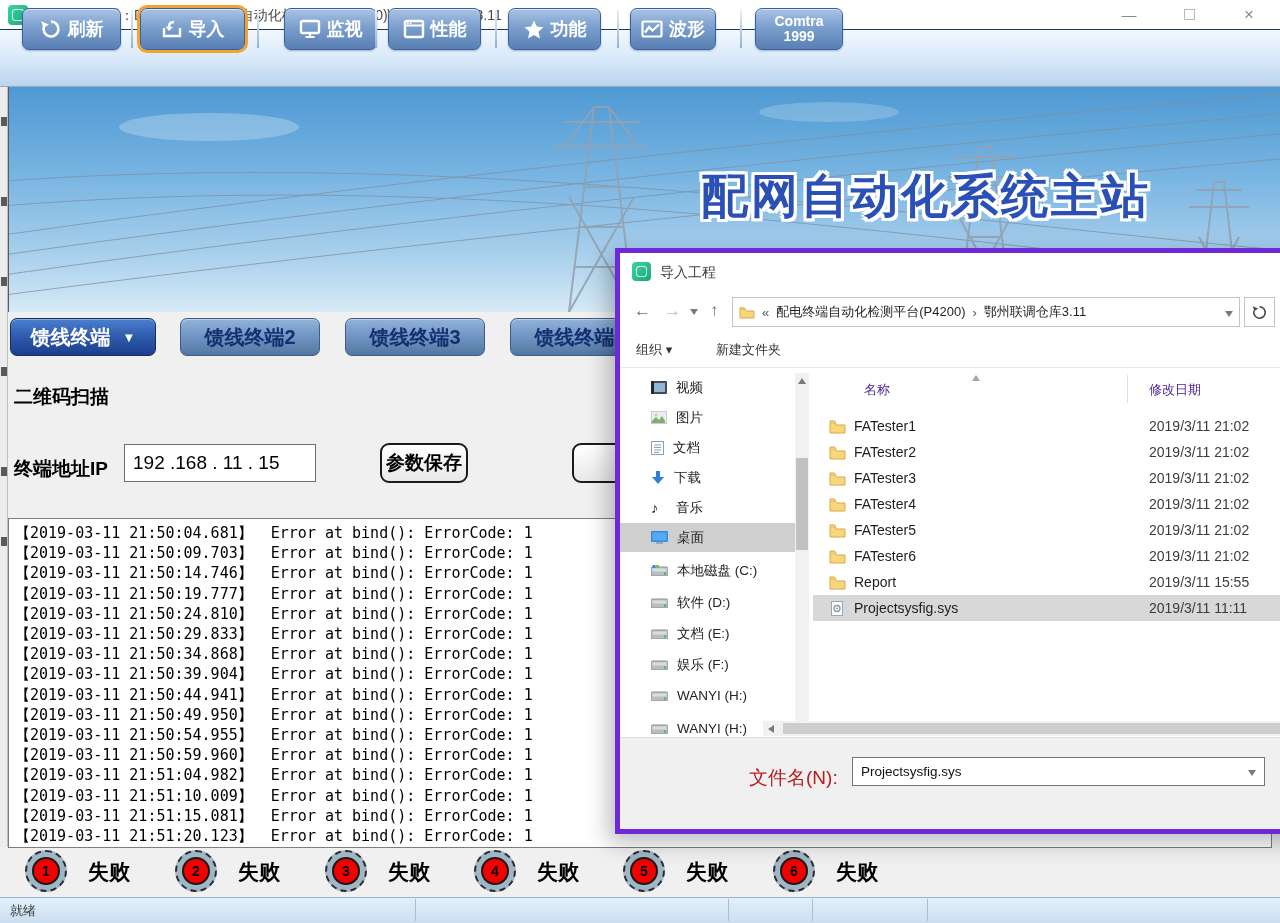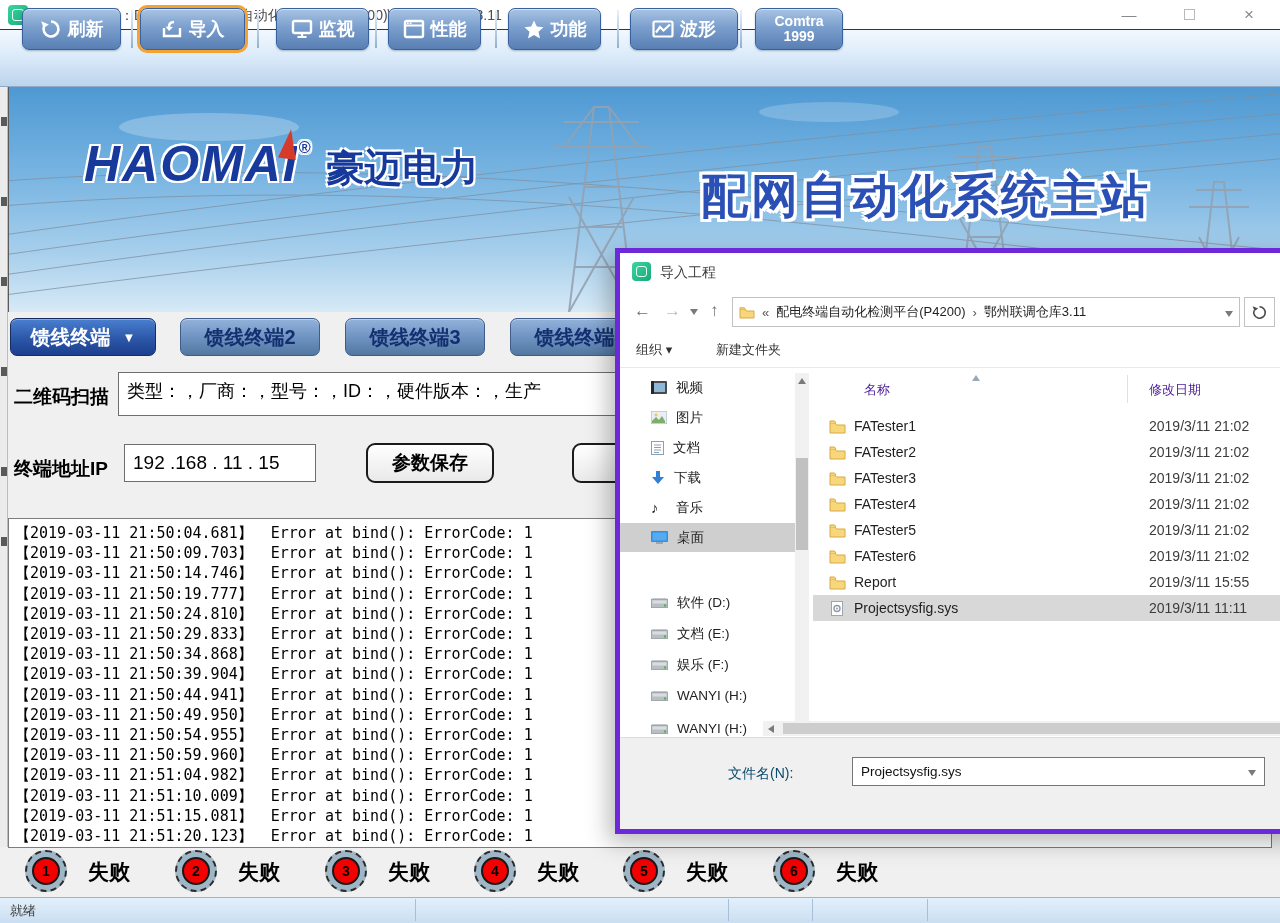--- a/index.html
+++ b/index.html
@@ -116,21 +116,21 @@
   .col-head { top:128px; font-size:13px; color:#4c1d95; }
   .col-line { top:122px; width:1px; height:28px; background:#e0e0e0; }
   .file-row { left:193px; width:496px; height:26px; display:flex; align-items:center; font-size:14px; color:#1e1e1e; }
   .file-row.sel { background:#d8d8d8; }
   .file-row .ic { margin-left:16px; width:17px; height:15px; flex:0 0 auto; }
   .file-row .nm { margin-left:8px; white-space:nowrap; }
   .file-row .dt { position:absolute; left:336px; color:#3c3c3c; white-space:nowrap; }
   .hscroll { left:143px; top:468px; width:546px; height:15px; background:#f1f1f1; display:flex; align-items:center; }
   .hthumb { position:absolute; left:20px; top:2px; width:520px; height:11px; background:#cdcdcd; }
   .dlg-bottom { left:0; top:484px; width:689px; height:102px; background:#f0f0f0; border-top:1px solid #dcdcdc; }
-  .fname-label { left:108px; top:512px; font-size:14px; color:#0c4a6e; }
+  .fname-label { left:129px; top:512px; font-size:19px; color:#b91c1c; }
   .fname-box { left:232px; top:504px; width:413px; height:29px; background:#fff; border:1px solid #767676;
     display:flex; align-items:center; padding:0 8px; font-size:13.5px; color:#111; }
   .ftype-btn { left:667px; top:504px; width:60px; height:29px; background:#e7e7e7; border:1px solid #9a9a9a;
     font-size:13.5px; color:#111; padding:6px 0 0 8px; }
 </style>
 </head>
 <body>
 
 <div id="root">
 
@@ -162,21 +162,21 @@
     <span>刷新</span>
   </div>
   <div class="abs tb-btn active" style="left:140px;width:105px">
     <svg class="tb-ic" viewBox="0 0 22 20">
         <path d="M3 9v8h16V9" fill="none" stroke="#fff" stroke-width="2.4"></path>
         <path d="M13 3c-4 0-5 2-5 5" fill="none" stroke="#fff" stroke-width="2.4"></path>
         <path d="M4.5 7.5 8 12l4-4z" fill="#fff"></path>
       </svg>
     <span>导入</span>
   </div>
-  <div class="abs tb-btn" style="left:276px;width:93px">
+  <div class="abs tb-btn" style="left:284px;width:93px">
     <svg class="tb-ic" viewBox="0 0 22 20">
         <rect x="2" y="2" width="18" height="12" rx="1.5" fill="none" stroke="#fff" stroke-width="2.4"></rect>
         <path d="M11 14v3M6.5 18h9" stroke="#fff" stroke-width="2.2"></path>
       </svg>
     <span>监视</span>
   </div>
   <div class="abs tb-btn" style="left:388px;width:93px">
     <svg class="tb-ic" viewBox="0 0 22 20">
         <rect x="2" y="2" width="18" height="16" rx="1.5" fill="none" stroke="#fff" stroke-width="2.4"></rect>
         <path d="M2 6.5h18" stroke="#fff" stroke-width="2"></path>
@@ -184,21 +184,21 @@
         <circle cx="7.6" cy="4.3" r="1" fill="#fff"></circle>
       </svg>
     <span>性能</span>
   </div>
   <div class="abs tb-btn" style="left:508px;width:93px">
     <svg class="tb-ic" viewBox="0 0 22 20">
         <path d="M11 1.5 13.8 7.6 20.5 8.3 15.5 12.8 17 19.4 11 16 5 19.4 6.5 12.8 1.5 8.3 8.2 7.6Z" fill="#fff"></path>
       </svg>
     <span>功能</span>
   </div>
-  <div class="abs tb-btn" style="left:630px;width:108px">
+  <div class="abs tb-btn" style="left:630px;width:86px">
     <svg class="tb-ic" viewBox="0 0 22 20">
         <rect x="1.5" y="2.5" width="19" height="15" rx="1.5" fill="none" stroke="#fff" stroke-width="2.2"></rect>
         <path d="M4 13.5 8 8l3.5 3.5L18 5.5" fill="none" stroke="#fff" stroke-width="2.2"></path>
       </svg>
     <span>波形</span>
   </div>
   <div class="abs tb-btn" style="left:755px;width:88px">
     <span class="comtra">
       <span>Comtra</span><br><span>1999</span>
     </span>
@@ -227,46 +227,41 @@
         <path d="M950 225 L970 60 L982 60 L1002 225"></path>
         <path d="M950 225 L1002 130 M1002 225 L950 130 M955 185 L997 185 M960 150 L992 150"></path>
         <path d="M938 90 L1014 90 M946 70 L1006 70"></path>
         <path d="M1190 225 L1205 95 L1215 95 L1230 225"></path>
         <path d="M1190 225 L1230 150 M1230 225 L1190 150 M1195 190 L1225 190"></path>
         <path d="M1180 120 L1240 120 M1187 103 L1233 103"></path>
       </g>
       <ellipse cx="200" cy="40" rx="90" ry="14" fill="#ffffff" opacity="0.25"></ellipse>
       <ellipse cx="820" cy="25" rx="70" ry="10" fill="#ffffff" opacity="0.2"></ellipse>
     </svg>
-    <div class="abs logo-wrap">
-      <span class="logo-en">HAOMAI</span><span class="logo-en logo-reg">®</span><span class="logo-cn">豪迈电力</span>
-      <div class="abs logo-accent"></div>
-    </div>
     <div class="abs banner-title">配网自动化系统主站</div>
   </div>
 
   <div class="abs tab tab-active" style="left:10px;width:146px">
     <span>馈线终端</span>
     <span class="tab-arrow">▼</span>
   </div>
   <div class="abs tab tab-idle" style="left:180px;width:140px">
     <span>馈线终端2</span>
   </div>
   <div class="abs tab tab-idle" style="left:345px;width:140px">
     <span>馈线终端3</span>
   </div>
   <div class="abs tab tab-idle" style="left:510px;width:140px">
     <span>馈线终端4</span>
   </div>
 
   <div class="abs form-label" style="left:14px;top:384px">二维码扫描</div>
-  <div class="abs field qr-field">类型：，厂商：，型号：，ID：，硬件版本：，生产</div>
   <div class="abs form-label" style="left:14px;top:456px">终端地址IP</div>
   <div class="abs field ip-field">192 .168 . 11 . 15</div>
-  <div class="abs form-btn" style="left:366px;width:128px">参数保存</div>
+  <div class="abs form-btn" style="left:380px;width:88px">参数保存</div>
   <div class="abs form-btn" style="left:572px;width:120px"></div>
 
   <div class="abs logbox">
     <div class="log-line">【2019-03-11 21:50:04.681】  Error at bind(): ErrorCode: 1</div>
     <div class="log-line">【2019-03-11 21:50:09.703】  Error at bind(): ErrorCode: 1</div>
     <div class="log-line">【2019-03-11 21:50:14.746】  Error at bind(): ErrorCode: 1</div>
     <div class="log-line">【2019-03-11 21:50:19.777】  Error at bind(): ErrorCode: 1</div>
     <div class="log-line">【2019-03-11 21:50:24.810】  Error at bind(): ErrorCode: 1</div>
     <div class="log-line">【2019-03-11 21:50:29.833】  Error at bind(): ErrorCode: 1</div>
     <div class="log-line">【2019-03-11 21:50:34.868】  Error at bind(): ErrorCode: 1</div>
@@ -382,20 +377,30 @@
       <span>音乐</span>
     </div>
     <div class="abs side-item sel" style="top:270px">
       <svg width="17" height="13">
           <rect x="0" y="0" width="17" height="11" rx="1" fill="#2f8fe0"></rect>
           <rect x="1.5" y="1.5" width="14" height="8" fill="#56aaf0"></rect>
           <rect x="5" y="11" width="7" height="2" fill="#9aa7b2"></rect>
         </svg>
       <span>桌面</span>
     </div>
+    <div class="abs side-item" style="top:303px">
+      <svg width="17" height="11">
+          <rect x="0" y="2" width="17" height="9" rx="1.5" fill="#b9bec3" stroke="#8a9096"></rect>
+          <rect x="1.5" y="3.5" width="14" height="3" fill="#d9dde1"></rect>
+          <circle cx="14" cy="8.5" r="1.2" fill="#46b94e"></circle>
+          <rect x="1.5" y="0" width="3" height="3" fill="#2f8fe0"></rect>
+          <rect x="5" y="0" width="3" height="3" fill="#6fc14a"></rect>
+        </svg>
+      <span>本地磁盘 (C:)</span>
+    </div>
     <div class="abs side-item" style="top:335px">
       <svg width="17" height="11">
           <rect x="0" y="2" width="17" height="9" rx="1.5" fill="#b9bec3" stroke="#8a9096"></rect>
           <rect x="1.5" y="3.5" width="14" height="3" fill="#d9dde1"></rect>
           <circle cx="14" cy="8.5" r="1.2" fill="#46b94e"></circle>
         </svg>
       <span>软件 (D:)</span>
     </div>
     <div class="abs side-item" style="top:366px">
       <svg width="17" height="11">

